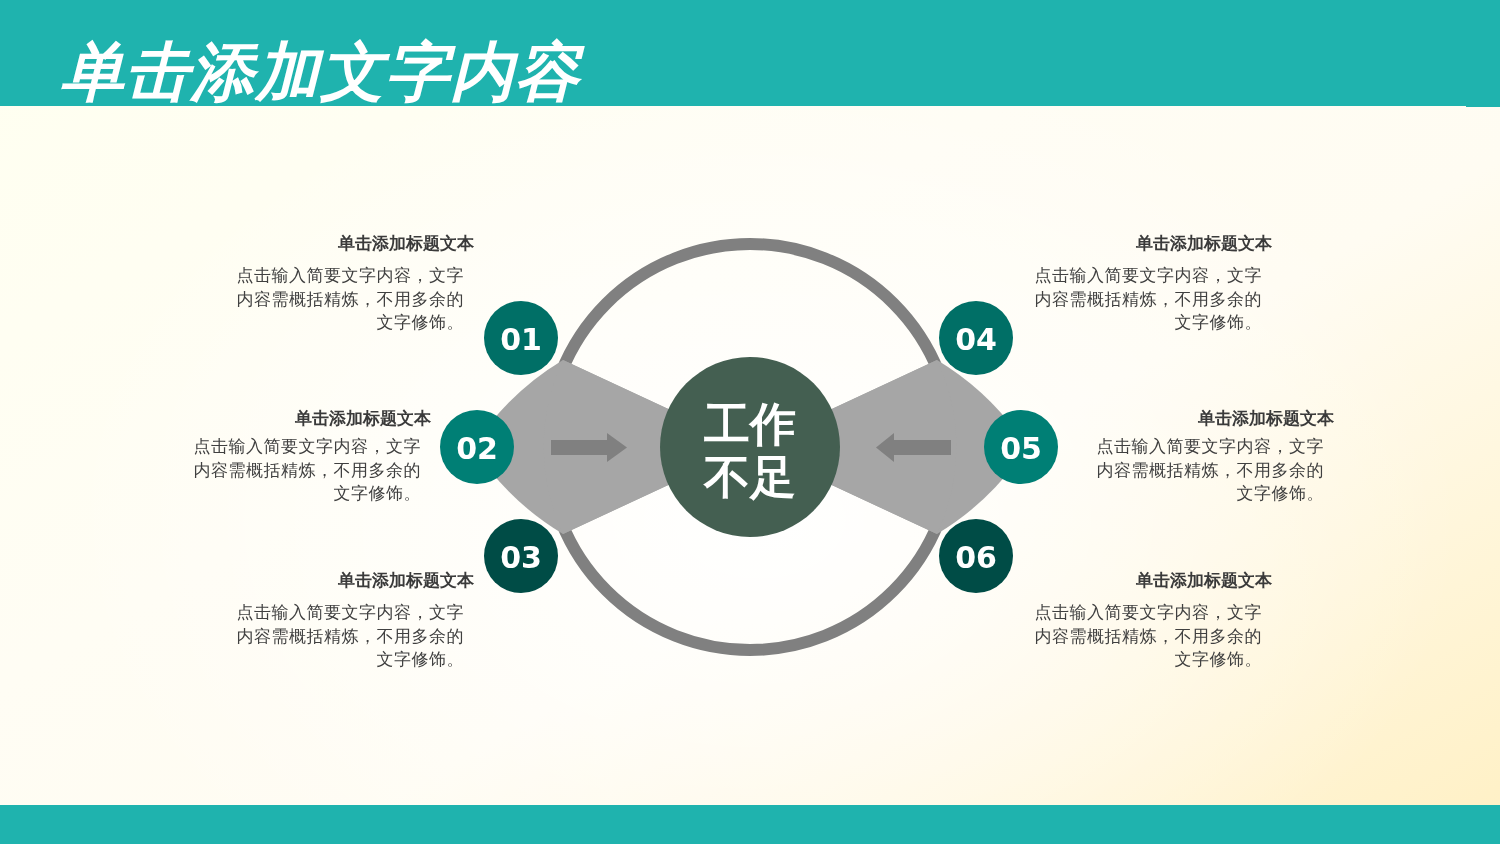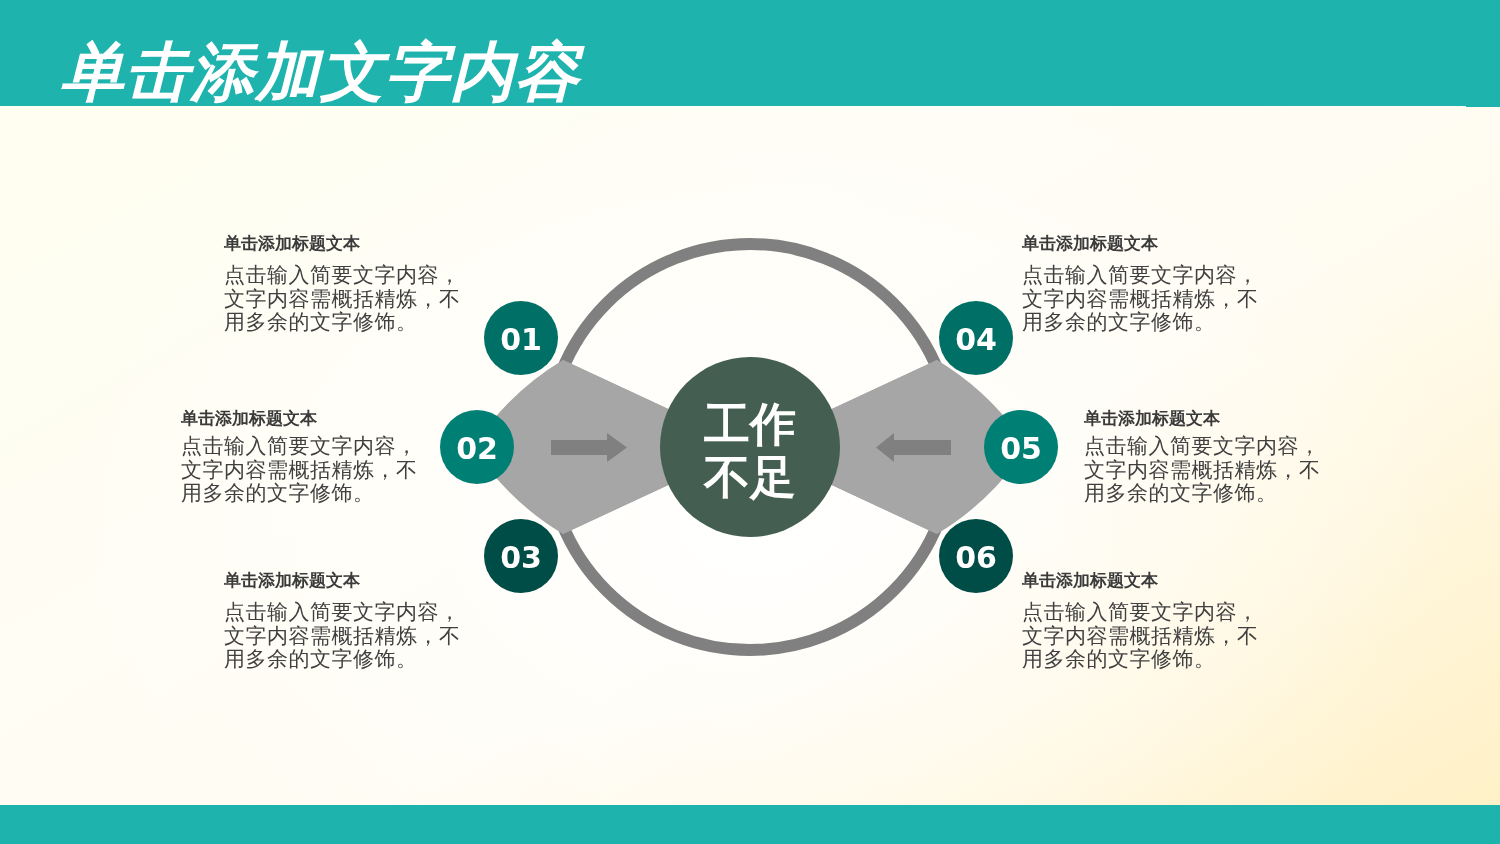--- a/index.html
+++ b/index.html
@@ -22,23 +22,23 @@
   .page-title {
     position:absolute; left:60px; top:32px; font-size:64px; font-weight:bold; color:#ffffff;
     line-height:80px; letter-spacing:1px; white-space:nowrap;font-style:italic;
   }
   .footer-bar {
     position:absolute; left:0; top:805px; width:1500px; height:39px; background:#1fb3ae;
   }
   svg.diagram { position:absolute; left:0; top:0; }
   .badge-label { font-family:"DejaVu Sans", sans-serif; font-weight:bold; font-size:30px; fill:#ffffff; }
   .center-label { font-family:"DejaVu Sans", sans-serif; font-weight:bold; font-size:46px; fill:#ffffff; }
-  .text-block { position:absolute; width:250px; color:#3f3f3f; }
+  .text-block { position:absolute; width:250px; color:#3f3f3f;text-align:right; }
   .text-block .t-title { font-size:17px; font-weight:bold; color:#3a3a3a; line-height:22px; margin-bottom:10px; white-space:nowrap; }
-  .text-block .t-body { font-size:21px; line-height:23.5px; color:#404040; width:240px; letter-spacing:0.5px; }
+  .text-block .t-body { font-size:17px; line-height:23.5px; color:#404040; width:240px; letter-spacing:0.5px; }
 </style>
 </head>
 <body>
 
 <div class="bg-radial"></div>
 
 <div class="header-bar"></div>
 <div class="header-tab"></div>
 <div class="page-title">单击添加文字内容</div>
 

